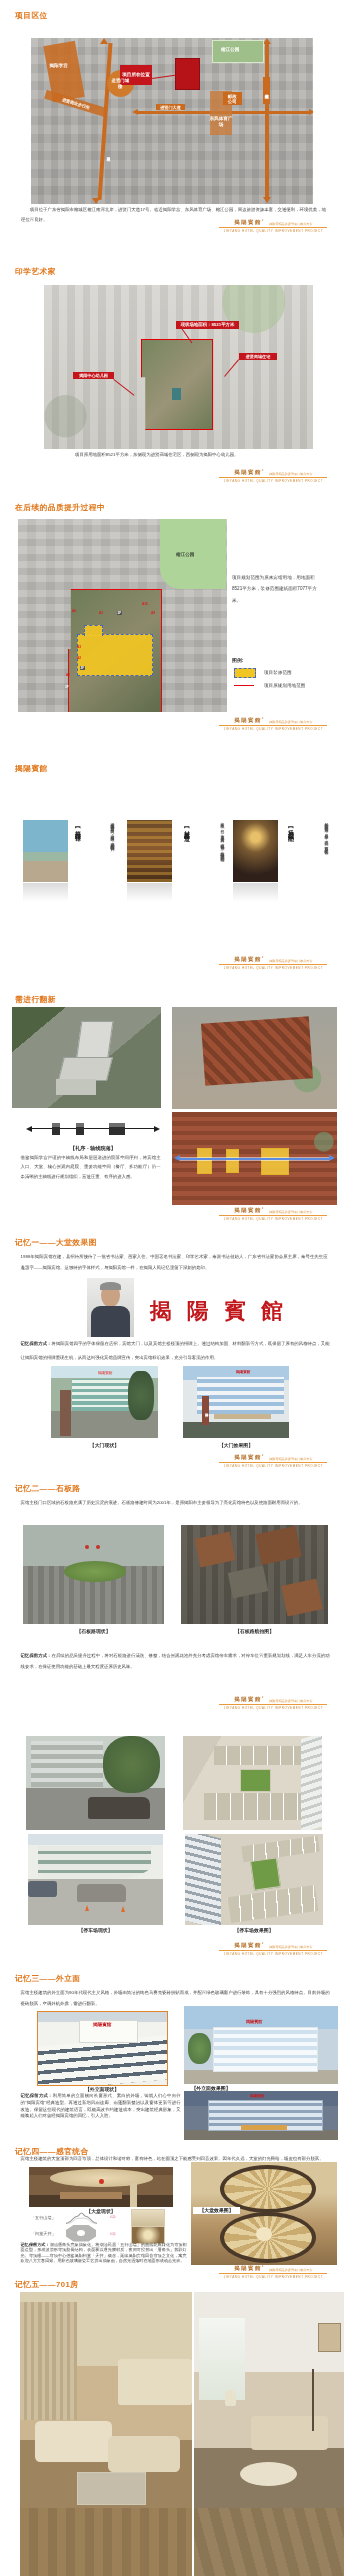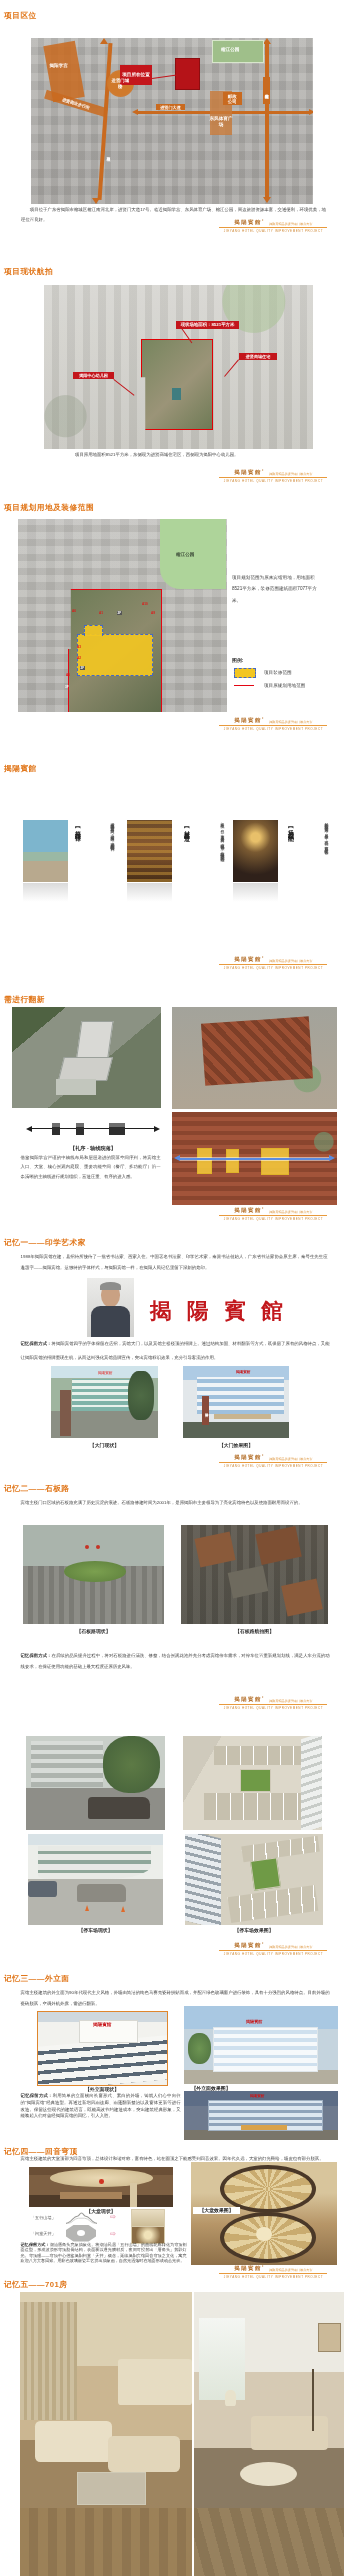--- a/index.html
+++ b/index.html
@@ -1,19 +1,19 @@
 <!DOCTYPE html>
 <html style="font-size:8.2px"><head>
 <meta charset="utf-8">
 <style>
   html,body{margin:0;padding:0;background:#fff}
   .page{position:relative;width:347px;height:2576px;background:#fff;overflow:hidden;
         font-family:"Liberation Sans","DejaVu Sans",sans-serif;color:#3d3d3d}
   .abs{position:absolute}
-  .t{position:absolute;left:4px;font-size:7.7px;font-weight:bold;color:#e1771b;letter-spacing:0.5px;white-space:nowrap}
+  .t{position:absolute;left:15px;font-size:7.7px;font-weight:bold;color:#e1771b;letter-spacing:0.5px;white-space:nowrap}
   .p{position:absolute;font-size:4.4px;color:#3d3d3d;text-align:justify;line-height:2.4}
   .plabel{font-weight:bold;color:#1d1d1d}
   .cap{position:absolute;font-size:4.9px;font-weight:bold;color:#2c2c2c;text-align:center;white-space:nowrap}
   .ph{position:absolute;overflow:hidden;background:#d8d8d4}
   .lbl{position:absolute;color:#fff;font-weight:bold;text-align:center;line-height:1.25}
   .redbox{position:absolute;background:#c3151b;color:#fff;font-weight:bold;text-align:center;display:flex;align-items:center;justify-content:center}
   .orangebox{position:absolute;background:#c96a1f;color:#fff;font-weight:bold;text-align:center;display:flex;align-items:center;justify-content:center}
   .road{position:absolute;background:#c96a1f}
   .ah{position:absolute;width:0;height:0;border-style:solid;border-color:transparent}
   .leader{position:absolute;background:#c3151b;height:0.5px;transform-origin:0 0}
@@ -86,21 +86,21 @@
   <div class="p" style="left:21px;top:205px;width:305px;line-height:2.3">　　项目位于广东省揭阳市榕城区榕江南河北岸，进贤门大道17号。临近揭阳学宫、东风体育广场、榕江公园，周边旅游资源丰富，交通便利，环境优美，地理位置良好。</div>
 
   <div class="brand" style="top:219px">
     <div class="brand-row">
       <span class="brand-logo">揭陽賓館˚</span>
       <span class="brand-cn">揭阳宾馆品质提升项目概念方案</span>
     </div>
     <div class="brand-en">JIEYANG HOTEL QUALITY IMPROVEMENT PROJECT</div>
   </div>
 
-  <div class="t" style="top:267px">项目现状航拍</div>
+  <div class="t" style="top:267px">印学艺术家</div>
 
   <div class="ph" style="left:44px;top:285px;width:269px;height:164px;
               background:
                 radial-gradient(circle at 78% 10%, rgba(170,195,150,.55) 0 31px, transparent 32px),
                 radial-gradient(circle at 8% 80%, rgba(150,160,140,.4) 0 20.6px, transparent 21.6px),
                 repeating-linear-gradient(90deg,rgba(255,255,255,.10) 0 7.7px,rgba(0,0,0,.05) 7.7px 15.5px),
                 linear-gradient(#d6d5d0,#c7c6c0);">
     <div class="abs" style="left:97px;top:54px;width:70px;height:89px;border:1.3px solid #e00005;
                 clip-path:polygon(0 0,100% 0,100% 100%,6% 100%,6% 42%,0 42%);
                 background:linear-gradient(135deg,#77855e,#9b9478 55%,#6e7a55)"></div>
@@ -122,21 +122,21 @@
   <div class="p" style="left:75px;top:451px;width:206px;line-height:1.6;text-align:left">项目原用地面积8521平方米，东侧现为进贤商城住宅区，西侧现为揭阳中心幼儿园。</div>
 
   <div class="brand" style="top:469px">
     <div class="brand-row">
       <span class="brand-logo">揭陽賓館˚</span>
       <span class="brand-cn">揭阳宾馆品质提升项目概念方案</span>
     </div>
     <div class="brand-en">JIEYANG HOTEL QUALITY IMPROVEMENT PROJECT</div>
   </div>
 
-  <div class="t" style="top:503px">项目规划用地及装修范围</div>
+  <div class="t" style="top:503px">在后续的品质提升过程中</div>
 
   <div class="ph" style="left:18px;top:519px;width:209px;height:193px;
               background:
                 repeating-linear-gradient(0deg,rgba(255,255,255,.08) 0 7.2px,rgba(0,0,0,.05) 7.2px 14.4px),
                 repeating-linear-gradient(90deg,rgba(255,255,255,.06) 0 9.3px,rgba(0,0,0,.04) 9.3px 18.5px),
                 linear-gradient(#c3c2be,#b4b3af);">
     <div class="abs" style="left:142px;top:0;width:66px;height:70px;background:#aed49a;border-bottom-left-radius:20.6px"></div>
     <div class="dlabel" style="left:158px;top:33px;font-weight:bold;color:#3c4a38;font-size:4.6px">榕江公园</div>
     <div class="abs" style="left:50px;top:70px;width:92px;height:123px;border:1.5px solid #e30613;
                 clip-path:polygon(0 0,100% 0,100% 100%,0 100%,0 48%,3% 48%,3% 0);
@@ -240,21 +240,21 @@
   </div>
 
   <div class="brand" style="top:1207px">
     <div class="brand-row">
       <span class="brand-logo">揭陽賓館˚</span>
       <span class="brand-cn">揭阳宾馆品质提升项目概念方案</span>
     </div>
     <div class="brand-en">JIEYANG HOTEL QUALITY IMPROVEMENT PROJECT</div>
   </div>
 
-  <div class="t" style="top:1238px">记忆一——印学艺术家</div>
+  <div class="t" style="top:1238px">记忆一——大堂效果图</div>
   <div class="p" style="left:20.6px;top:1251px;width:307px;line-height:2.55">1988年揭阳宾馆在建，县招待所接待了一批省书法家、画家入住。中国著名书法家、印学艺术家，秦派书法创始人，广东省书法家协会原主席，秦咢生先生应邀题字——揭阳宾馆。这独特的字体样式，与揭阳宾馆一样，在揭阳人民记忆里留下深刻的烙印。</div>
 
   <div class="ph" style="left:87px;top:1278px;width:47px;height:59px;background:linear-gradient(#ececea,#cfcfcd)">
     <div class="abs" style="left:14.4px;top:6.2px;width:18.5px;height:23px;border-radius:45% 45% 50% 50%;background:#c9a183"></div>
     <div class="abs" style="left:13.4px;top:4.1px;width:20.6px;height:8.2px;border-radius:50% 50% 0 0;background:#8e8e8c"></div>
     <div class="abs" style="left:4.1px;top:28px;width:39px;height:31px;border-radius:9.3px 9.3px 0 0;background:#3d434e"></div>
   </div>
 
   <div class="calli" style="left:150px;top:1296px">揭陽賓館</div>
 
@@ -383,21 +383,21 @@
     <span class="plabel">记忆保留方式：</span><span>利用简单的立面横向长窗形式、素白的外墙，铸就人们心中向往的“揭阳宾馆”经典造型。再通过新增风雨连廊、雨蓬翻新整治以及窗体更新等进行改造。保留这些现代的建筑语言，既能高效节约建造成本，突出建筑经典形象，又能唤起人们对曾经揭阳宾馆的回忆，引人入胜。</span>
   </div>
 
   <div class="ph" style="left:184px;top:2091px;width:154px;height:49px;
               background:linear-gradient(180deg,#5d6d86 0 30%,#6e7a8e 30% 80%,#79756a 80%)">
     <div class="abs" style="left:24px;top:9.3px;width:113px;height:29px;background:repeating-linear-gradient(0deg,#dde7f0 0 3.6px,#8fa3ba 3.6px 6.7px);border:0.5px solid #9fb0c2"></div>
     <div class="abs" style="left:57px;top:34px;width:46px;height:5.2px;background:#d9a24a"></div>
     <div class="sign" style="left:66px;top:3.1px;font-size:3.6px">揭陽賓館</div>
   </div>
 
-  <div class="t" style="top:2147px">记忆四——回音穹顶</div>
+  <div class="t" style="top:2147px">记忆四——感官统合</div>
   <div class="p" style="left:20.6px;top:2156px;width:315px;line-height:1.5;font-size:4.4px">宾馆主楼建筑的大堂顶部为回音穹顶，总体设计和谐对称，富有特色，站在圆顶之下能感受到回音效果。因年代久远，大堂的灯光昏暗，墙皮也有部分脱落。</div>
 
   <div class="ph" style="left:29px;top:2167px;width:144px;height:40px;
               background:linear-gradient(180deg,#6b4f36 0 20%,#7d5f42 20% 70%,#4e3a28 70%)">
     <div class="abs" style="left:20.6px;top:2.1px;width:103px;height:17.5px;border-radius:50%;background:radial-gradient(#ead9b4,#c9b488)"></div>
     <div class="abs" style="left:70px;top:12.4px;width:4.6px;height:4.6px;border-radius:50%;background:#d03324"></div>
     <div class="abs" style="left:31px;top:25px;width:62px;height:7.2px;background:#a8835a"></div>
     <div class="abs" style="left:101px;top:15.5px;width:7.2px;height:25px;background:#d9c8a4"></div>
   </div>
   <div class="cap" style="left:29px;top:2208px;width:144px">【大堂现状】</div>

